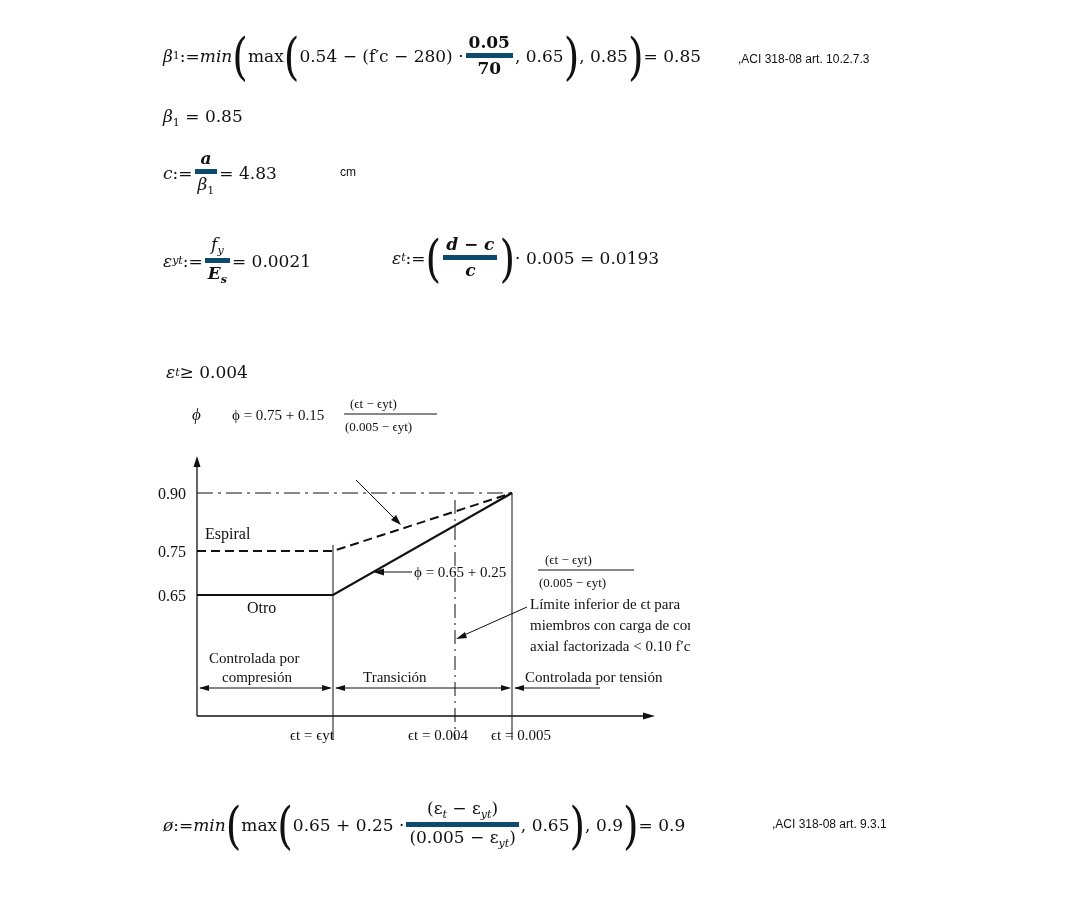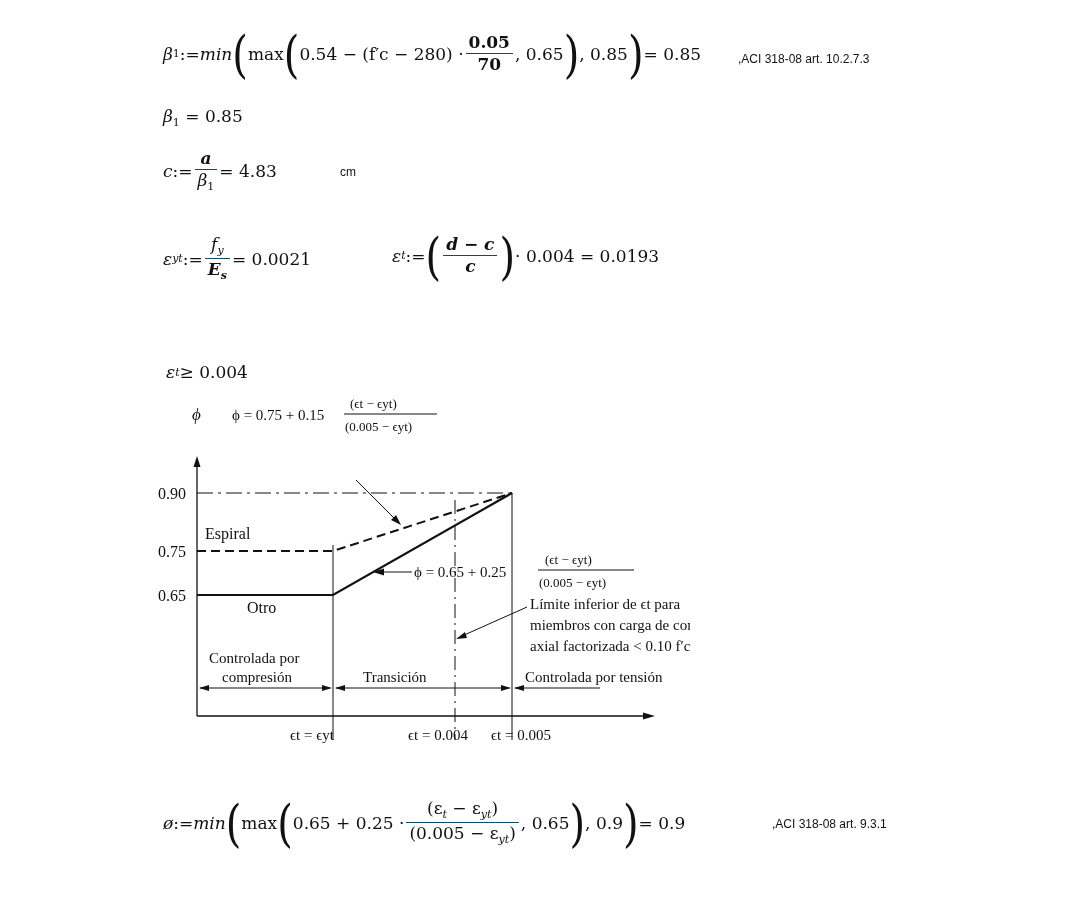--- a/index.html
+++ b/index.html
@@ -4,21 +4,21 @@
 <style>
   html, body { margin: 0; padding: 0; background: #ffffff; }
   body { width: 1075px; height: 919px; position: relative; overflow: hidden;
          font-family: "DejaVu Serif", serif; color: #111; }
   .abs { position: absolute; }
   .math { font-family: "DejaVu Serif", serif; font-size: 17px; white-space: nowrap; }
   .sans { font-family: "Liberation Sans", sans-serif; font-size: 12px; white-space: nowrap; }
   .it { font-style: italic; }
   .frac { display: inline-block; vertical-align: middle; text-align: center; margin: 0 2px; }
   .frac > span { display: block; padding: 0 3px; line-height: 1.25; }
-  .frac > span.num { border-bottom: 1px solid #0c4a6e; }
+  .frac > span.num { border-bottom: 5px solid #0c4a6e; }
   .big { font-size: 40px; font-weight: 200; vertical-align: middle; line-height: 1; display:inline-block; transform: scaleY(1.25); }
   .row { display: flex; align-items: center; }
   sub { font-size: 11px; }
   svg text { font-family: "Liberation Serif", serif; fill: #111; }
 </style>
 </head>
 <body>
 
 <div class="abs math row" style="left:163px; top:32px;">
   <span class="it">β</span>
@@ -71,21 +71,21 @@
 <div class="abs math row" style="left:392px; top:234px;">
   <span class="it">ε</span>
     <sub class="it">t</sub>
   <span> := </span>
   <span class="big">(</span>
   <span class="frac">
     <span class="num it" style="font-weight:bold;">d − c</span>
     <span class="it" style="font-weight:bold;">c</span>
   </span>
   <span class="big">)</span>
-  <span>· 0.004 = 0.0193</span>
+  <span>· 0.005 = 0.0193</span>
 </div>
 
 <div class="abs row" style="left:166px; top:362px;">
   <span class="math it">ε</span>
     <sub class="math it" style="font-size:11px;">t</sub>
   <span class="math">≥ 0.004</span>
 </div>
 
 <svg class="abs" style="left:150px; top:395px;" width="540" height="365" viewBox="150 395 540 365">
 

